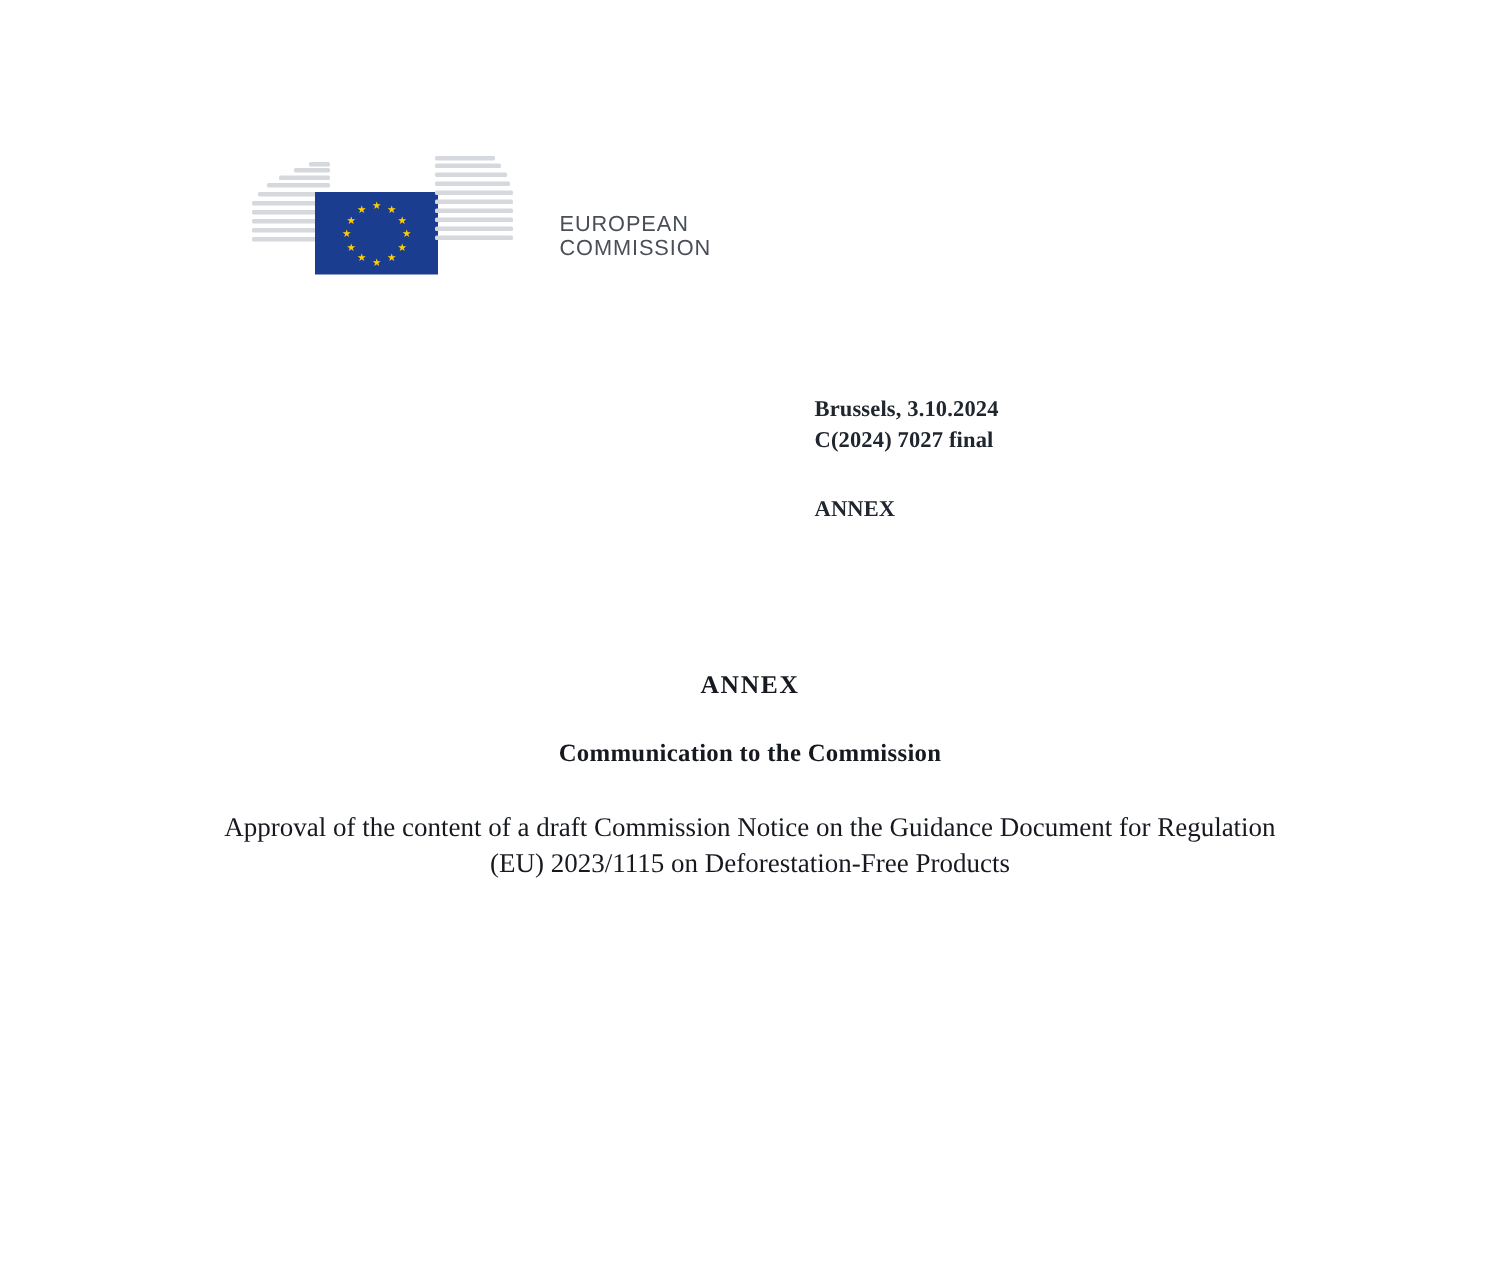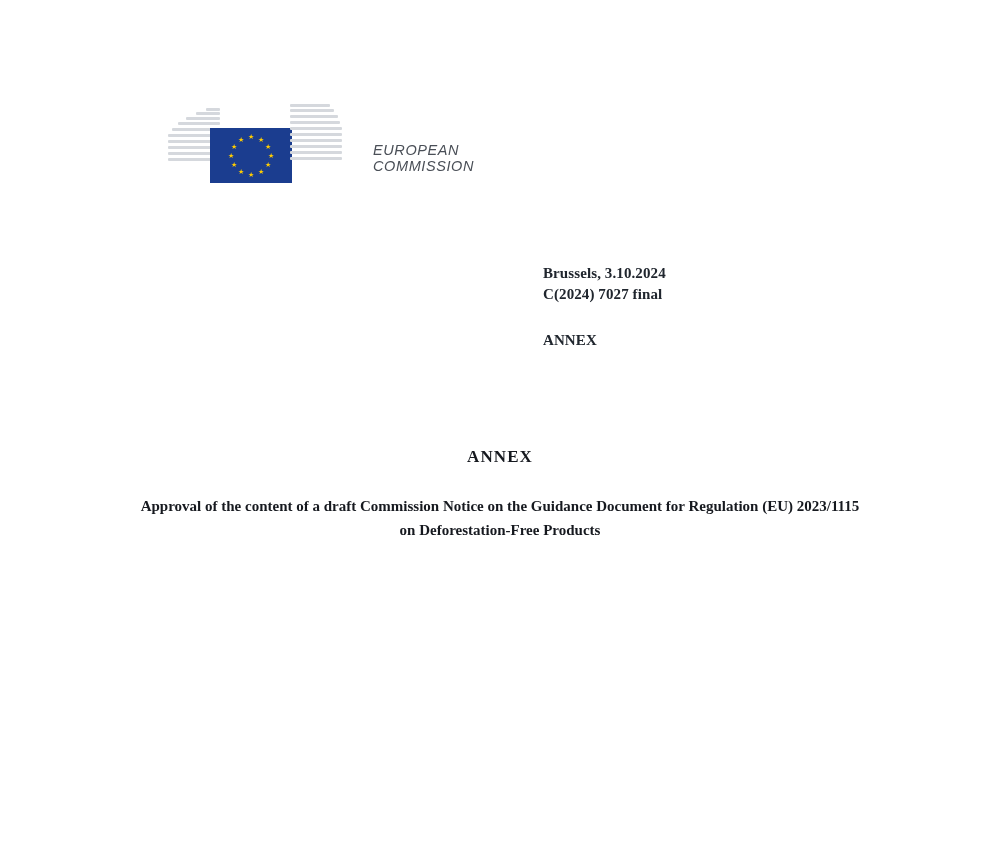--- a/index.html
+++ b/index.html
@@ -69,21 +69,21 @@
   }
   .wordmark {
     margin-left: 20px;
     margin-top: 38px;
     font-family: "Liberation Sans", sans-serif;
     font-size: 14.5px;
     letter-spacing: 0.6px;
     color: #4a4f57;
     line-height: 16px;
   }
-  .wordmark div { white-space: nowrap; font-style: italic; }
+  .wordmark div { white-space: nowrap; }
 
   
   .refblock {
     position: absolute;
     left: 543px;
     top: 263px;
     font-size: 15px;
     line-height: 21px;
     color: #20262e;
     font-weight: bold;
@@ -116,22 +116,22 @@
   }
   .t-comm {
     margin-top: 25px;
     font-size: 16.5px;
     font-weight: bold;
     letter-spacing: 0.2px;
     color: #16191f;
   }
   .t-subject {
     margin-top: 27px;
-    font-size: 15px;
-    font-weight: bold;
+    font-size: 18px;
+    font-weight: normal;
     line-height: 24px;
     color: #16191f;
     width: 720px;
     margin-left: auto;
     margin-right: auto;
   }
 </style>
 </head>
 <body>
 
@@ -189,19 +189,20 @@
   </div>
 
   <div class="refblock">
     <div>Brussels, 3.10.2024</div>
     <div>C(2024) 7027 final</div>
     <div class="annex-line">ANNEX</div>
   </div>
 
   <div class="titleblock">
     <div class="t-annex">ANNEX</div>
+    <div class="t-comm">Communication to the Commission</div>
     <div class="t-subject">
       <span>Approval of the content of a draft Commission Notice on the Guidance Document for</span>
       <span>Regulation (EU) 2023/1115 on Deforestation-Free Products</span>
     </div>
   </div>
 
 </div>
 
 </body></html>

